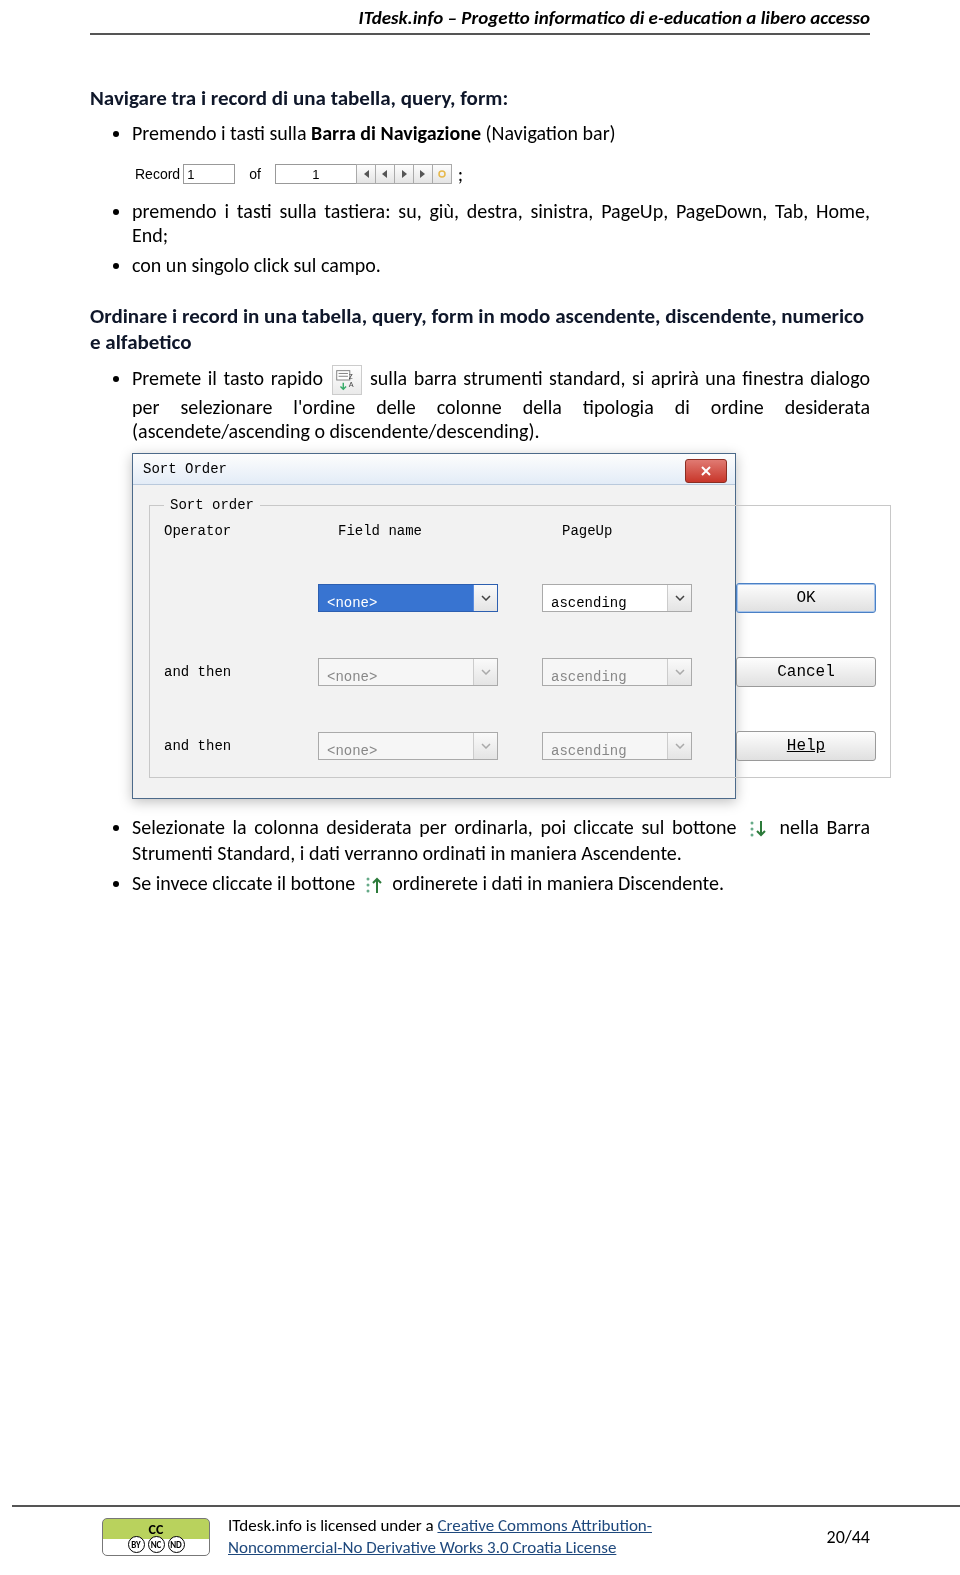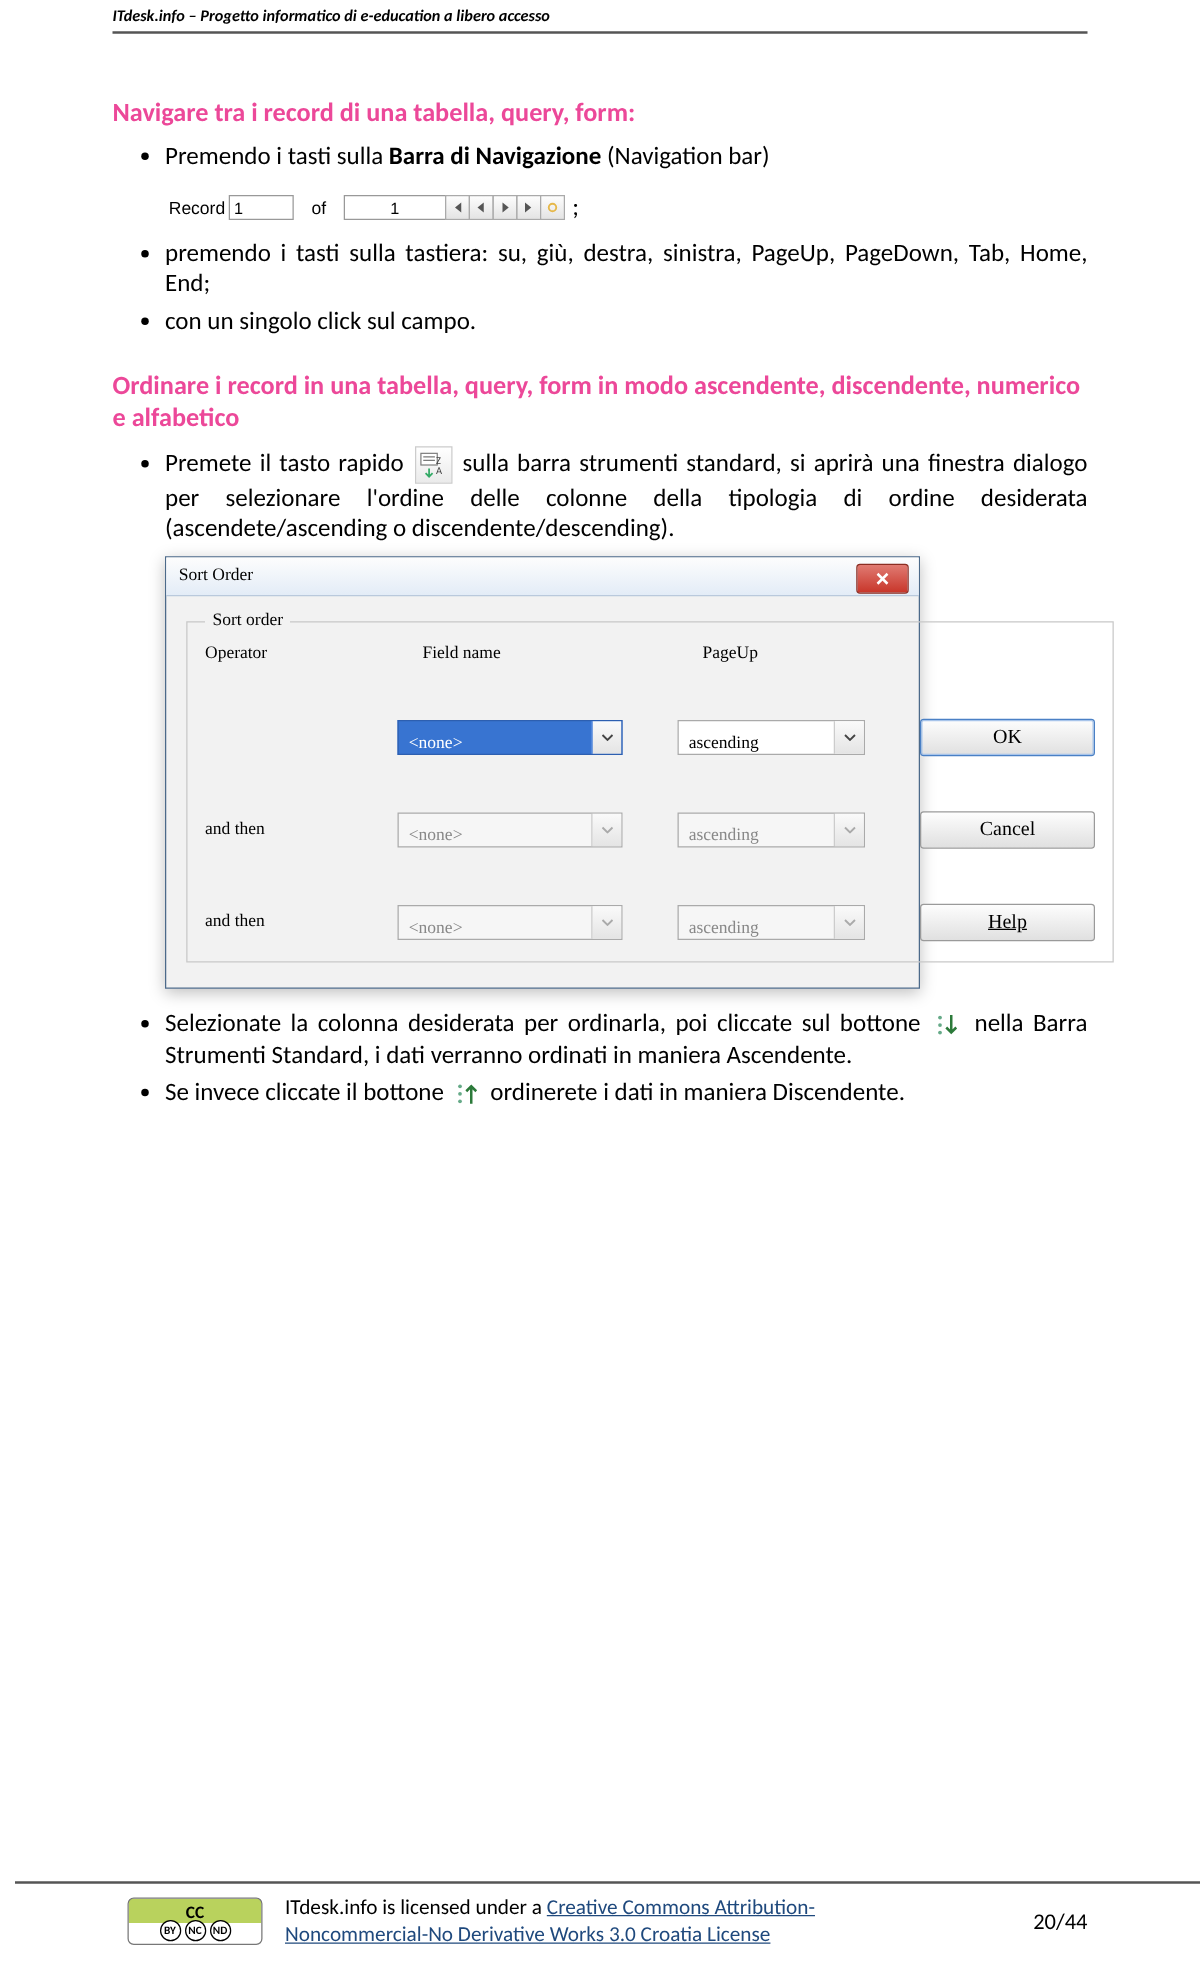--- a/index.html
+++ b/index.html
@@ -10,29 +10,29 @@
     color: #000;
     width: 960px;
     background: #fff;
   }
   .page {
     padding: 0 90px;
     min-height: 1575px;
     position: relative;
   }
   .header {
-    text-align: left;
+    text-align: right;
     font-style: italic;
     font-weight: bold;
-    font-size: 13px;
+    font-size: 19px;
     padding: 6px 0 4px;
     border-bottom: 2px solid #555;
     margin-bottom: 50px;
   }
-  .blue { color: #ec4899; }
+  .blue { color: #0f172a; }
   h3.blue {
     font-size: 21px;
     font-weight: bold;
     margin: 26px 0 10px;
   }
   ul { margin: 4px 0 10px 0; padding-left: 42px; }
   ul li { margin: 6px 0; text-align: justify; }
   .nav-widget {
     margin: 6px 0 6px 42px;
     height: 26px;
@@ -72,21 +72,21 @@
     position: relative;
   }
   .inline-icon svg { width: 100%; height: 100%; }
   .inline-icon.sm { width: 24px; height: 24px; border: none; background: none; }
   
   .dialog {
     margin: 10px 0 16px 42px;
     width: 604px;
     border: 1px solid #4c6a8a;
     background: #f2f2f2;
-    font-family: Liberation Serif, serif;
+    font-family: Liberation Mono, monospace;
     font-size: 14px;
     box-shadow: 0 3px 12px rgba(0,0,0,0.25);
   }
   .dlg-title {
     background: linear-gradient(#fdfdfd,#e3ecf7);
     border-bottom: 1px solid #b9c9dc;
     padding: 7px 10px;
     position: relative;
   }
   .dlg-close {

